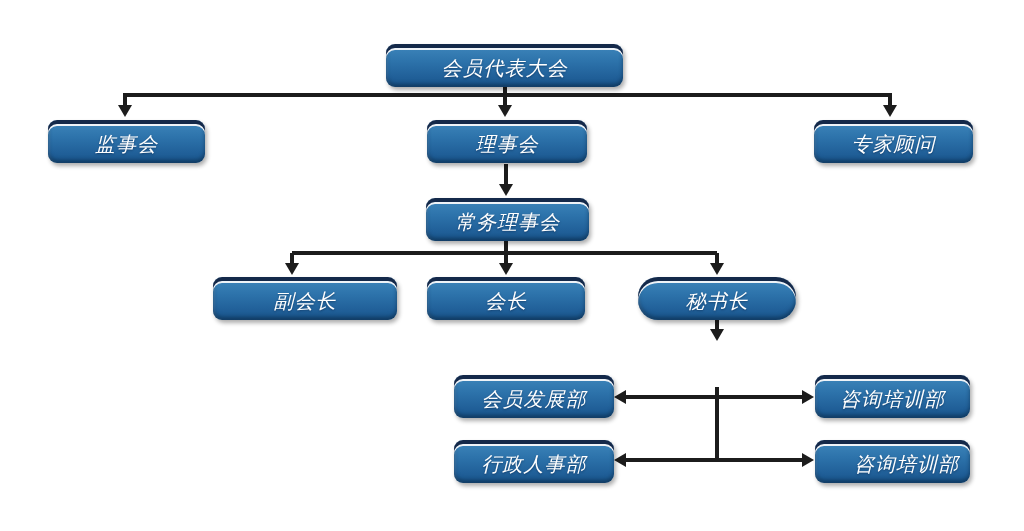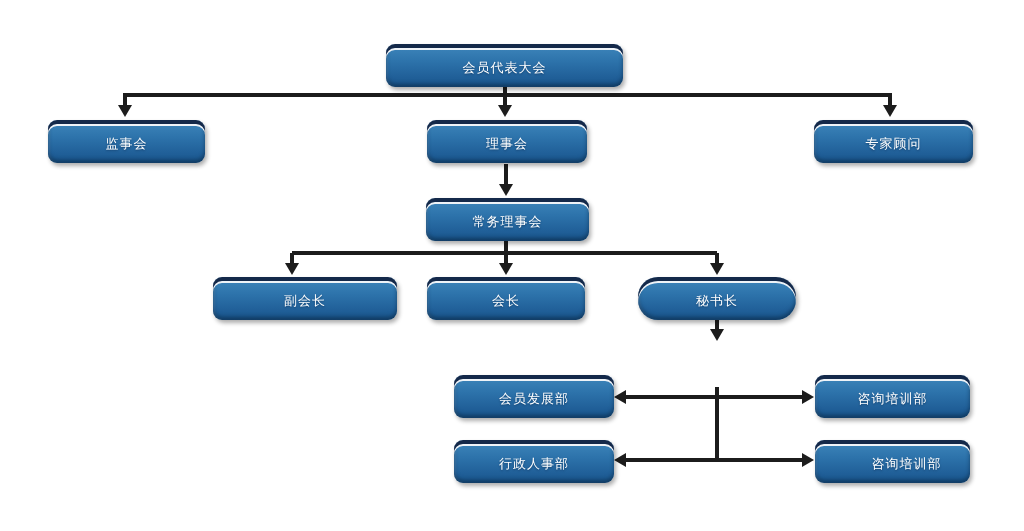--- a/index.html
+++ b/index.html
@@ -30,24 +30,25 @@
       inset 2px 0 2px rgba(255,255,255,.10),
       2px 3px 4px rgba(0,0,0,.32);
     display:flex;
     align-items:center;
     justify-content:center;
     box-sizing:border-box;
     padding-top:5px;
   }
   .node-label{
     color:#ffffff;
-    font-size:13px;
+    font-size:20px;
     letter-spacing:1px;
     text-shadow:0 1px 2px rgba(0,25,55,.45);
     white-space:nowrap;
+    font-style:italic;
   }
 </style>
 </head>
 <body>
 
 <div class="canvas">
 
   <svg class="connector-layer" width="1024" height="531" viewBox="0 0 1024 531" xmlns="http://www.w3.org/2000/svg">
     <defs>
       <marker id="ah" markerUnits="userSpaceOnUse" markerWidth="14" markerHeight="14" refX="2" refY="7" orient="auto-start-reverse">

